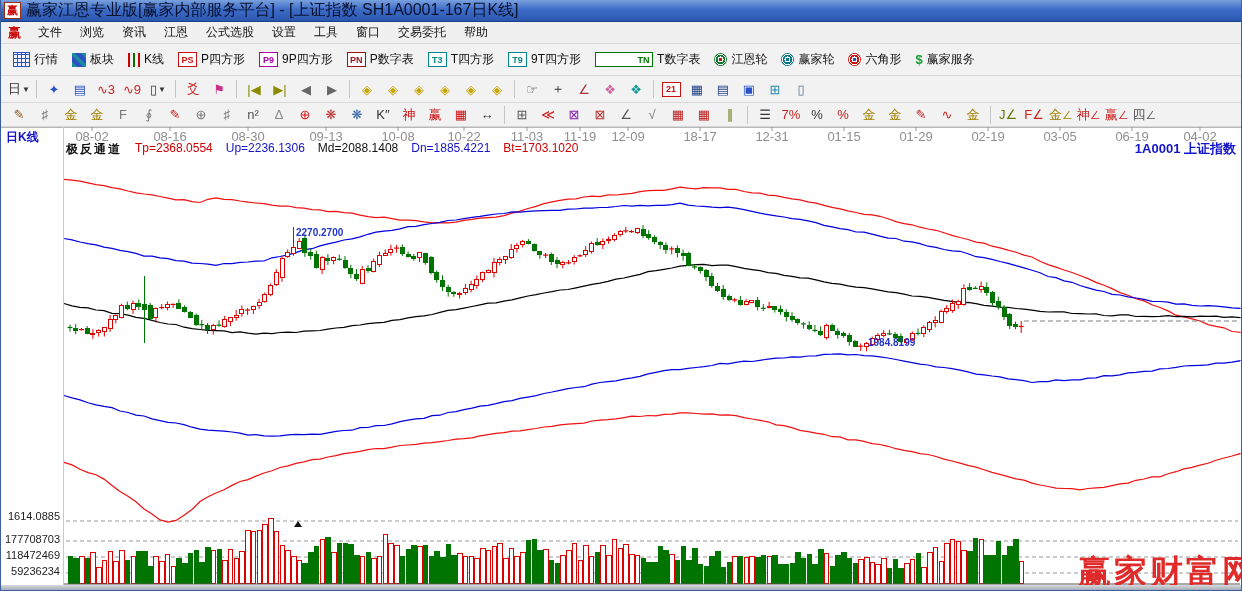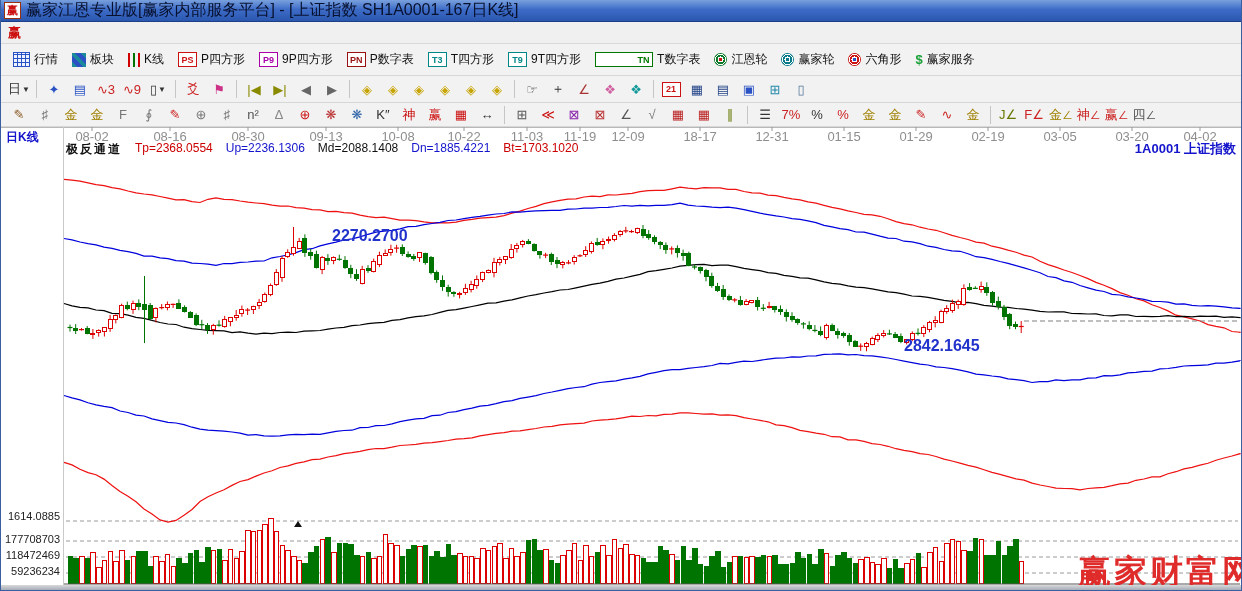--- a/index.html
+++ b/index.html
@@ -46,38 +46,50 @@
   
   #content{left:0;top:127px;width:1242px;height:461px;background:#fff;border-top:1px solid #b8b8b8;box-sizing:border-box;}
   #leftline{left:63px;top:127px;width:1px;height:461px;background:#c9c9c9;}
   #chart-svg{left:0;top:0;width:1242px;height:591px;pointer-events:none;}
   #chart-area{left:64px;top:142px;width:1176px;height:443px;}
   #kline-label{left:6px;top:129px;font-size:12px;font-weight:bold;color:#1414cc;}
   .date-label{position:absolute;top:129px;font-size:13px;color:#8e8e8e;transform:translateX(-50%);white-space:nowrap;}
   #indicator-row{left:66px;top:141px;font-size:12px;display:flex;gap:13px;white-space:nowrap;}
   #indicator-row .ind-name{color:#111;font-weight:bold;letter-spacing:2px;}
   #symbol-label{right:6px;top:140px;font-size:13px;font-weight:bold;color:#1414cc;}
-  .annot{position:absolute;font-size:16px;font-weight:bold;color:#2233cc;white-space:nowrap;margin-left:36px;}
+  .annot{position:absolute;font-size:10px;font-weight:bold;color:#2233cc;white-space:nowrap;}
   .vscale{position:absolute;width:58px;text-align:right;font-size:11px;color:#222;}
   #watermark{left:1078px;top:550px;width:160px;font-size:33px;font-weight:bold;color:#e02b2b;
     font-family:"DejaVu Serif","Liberation Serif",serif;letter-spacing:3px;white-space:nowrap;}
   #frame{left:0;top:0;width:1242px;height:591px;border:1px solid #3a5fa0;box-sizing:border-box;
     pointer-events:none;border-top:none;}
   #bottombar{left:0;top:585px;width:1242px;height:6px;background:linear-gradient(180deg,#d8d8d8,#9aa4b4);}
 </style>
 </head>
 <body>
 
 <div id="titlebar" class="abs">
   <span class="app-ic">赢</span>
   <span class="ttl">赢家江恩专业版[赢家内部服务平台] - [上证指数  SH1A0001-167日K线]</span>
 </div>
 
 <div id="menubar" class="abs">
   <span class="mico">赢</span>
+  <span id="menu-items" style="display:flex;">
+      <div class="menu-item">文件</div>
+      <div class="menu-item">浏览</div>
+      <div class="menu-item">资讯</div>
+      <div class="menu-item">江恩</div>
+      <div class="menu-item">公式选股</div>
+      <div class="menu-item">设置</div>
+      <div class="menu-item">工具</div>
+      <div class="menu-item">窗口</div>
+      <div class="menu-item">交易委托</div>
+      <div class="menu-item">帮助</div>
+    </span>
 </div>
 
 <div id="toolbar1" class="abs toolbar">
     <div class="tbtn">
       <span class="glyph-ic ic-grid-blue"></span>
       <span class="tlabel">行情</span>
     </div>
     <div class="tbtn">
       <span class="glyph-ic ic-blocks"></span>
       <span class="tlabel">板块</span>
@@ -906,35 +918,35 @@
     <span class="date-label" style="left: 464px;">10-22</span>
     <span class="date-label" style="left: 527px;">11-03</span>
     <span class="date-label" style="left: 580px;">11-19</span>
     <span class="date-label" style="left: 628px;">12-09</span>
     <span class="date-label" style="left: 700px;">18-17</span>
     <span class="date-label" style="left: 772px;">12-31</span>
     <span class="date-label" style="left: 844px;">01-15</span>
     <span class="date-label" style="left: 916px;">01-29</span>
     <span class="date-label" style="left: 988px;">02-19</span>
     <span class="date-label" style="left: 1060px;">03-05</span>
-    <span class="date-label" style="left: 1132px;">03-20</span>
+    <span class="date-label" style="left: 1132px;">06-19</span>
     <span class="date-label" style="left: 1200px;">04-02</span>
   </div>
 <div id="indicator-row" class="abs">
   <span class="ind-name">极反通道</span>
 <span style="color: rgb(204, 0, 0);">Tp=2368.0554</span>
     <span style="color: rgb(20, 20, 204);">Up=2236.1306</span>
     <span style="color: rgb(17, 17, 17);">Md=2088.1408</span>
     <span style="color: rgb(20, 20, 204);">Dn=1885.4221</span>
     <span style="color: rgb(204, 0, 0);">Bt=1703.1020</span>
   </div>
 <div id="symbol-label" class="abs">1A0001  上证指数</div>
 <div id="annots">
     <span class="annot" style="left: 296px; top: 227px;">2270.2700</span>
-    <span class="annot" style="left: 868px; top: 337px;">2842.1645</span>
+    <span class="annot" style="left: 868px; top: 337px;">1984.8199</span>
   </div>
 <div id="vscales">
     <span class="vscale" style="left: 2px; top: 510px;">1614.0885</span>
     <span class="vscale" style="left: 2px; top: 533px;">177708703</span>
     <span class="vscale" style="left: 2px; top: 549px;">118472469</span>
     <span class="vscale" style="left: 2px; top: 565px;">59236234</span>
   </div>
 <div id="watermark" class="abs">赢家财富网</div>
 
 <div id="bottombar" class="abs"></div>

